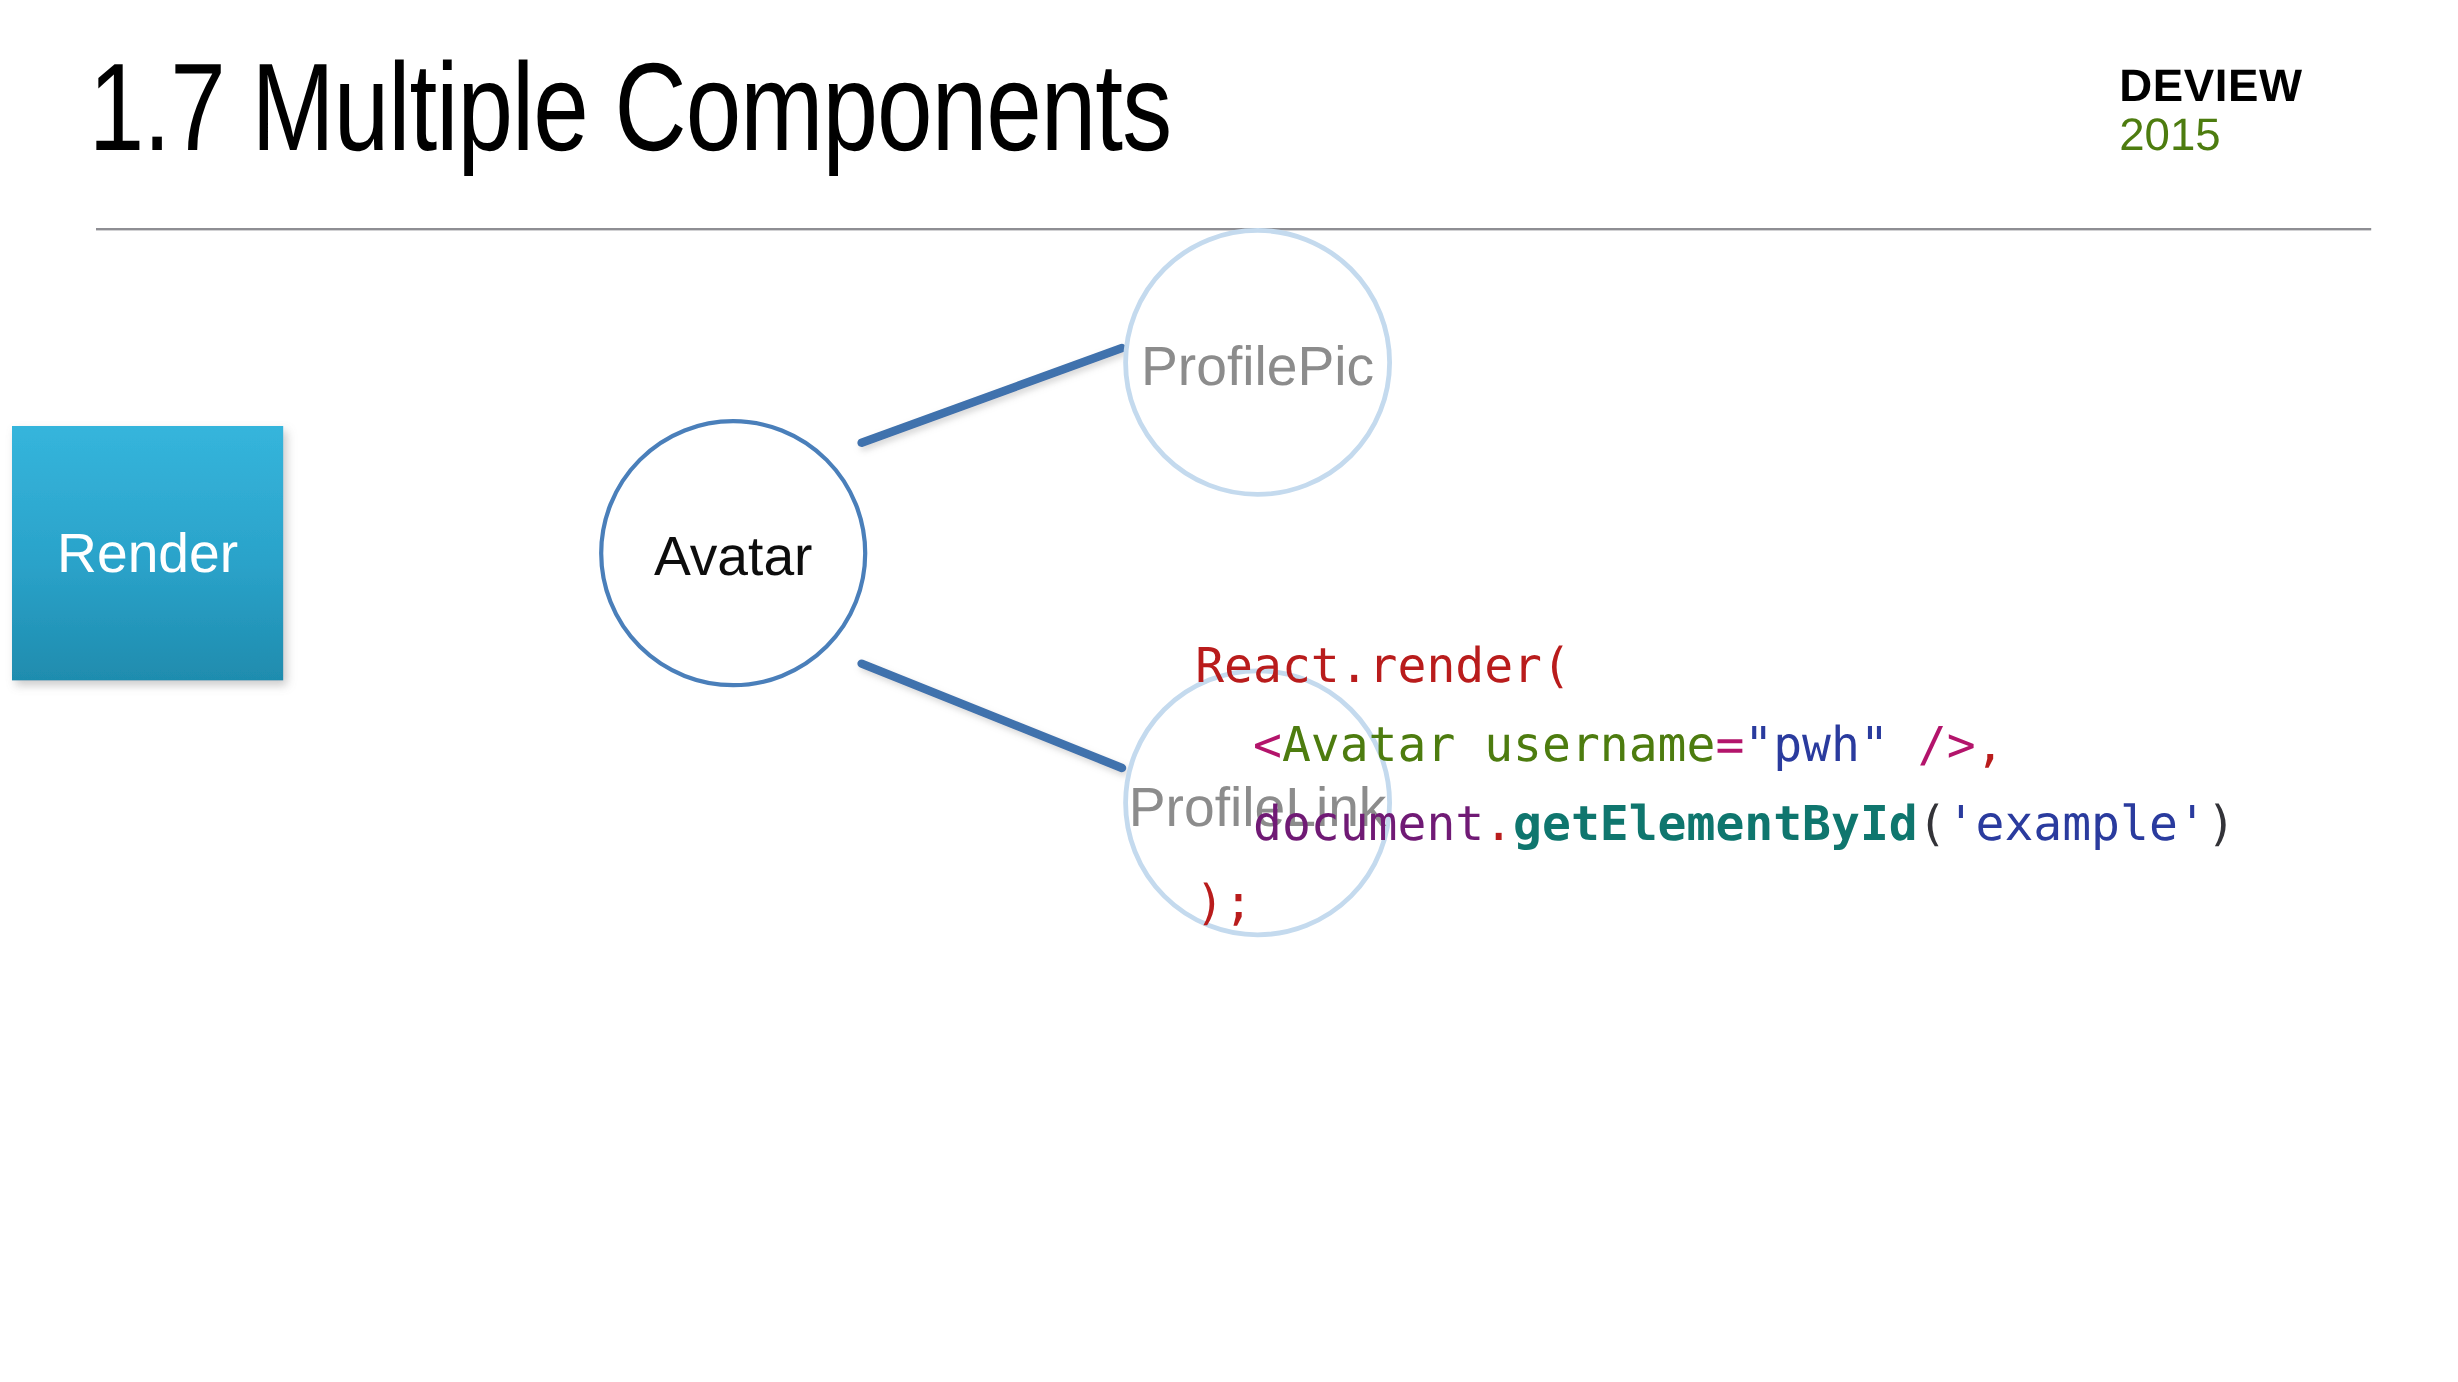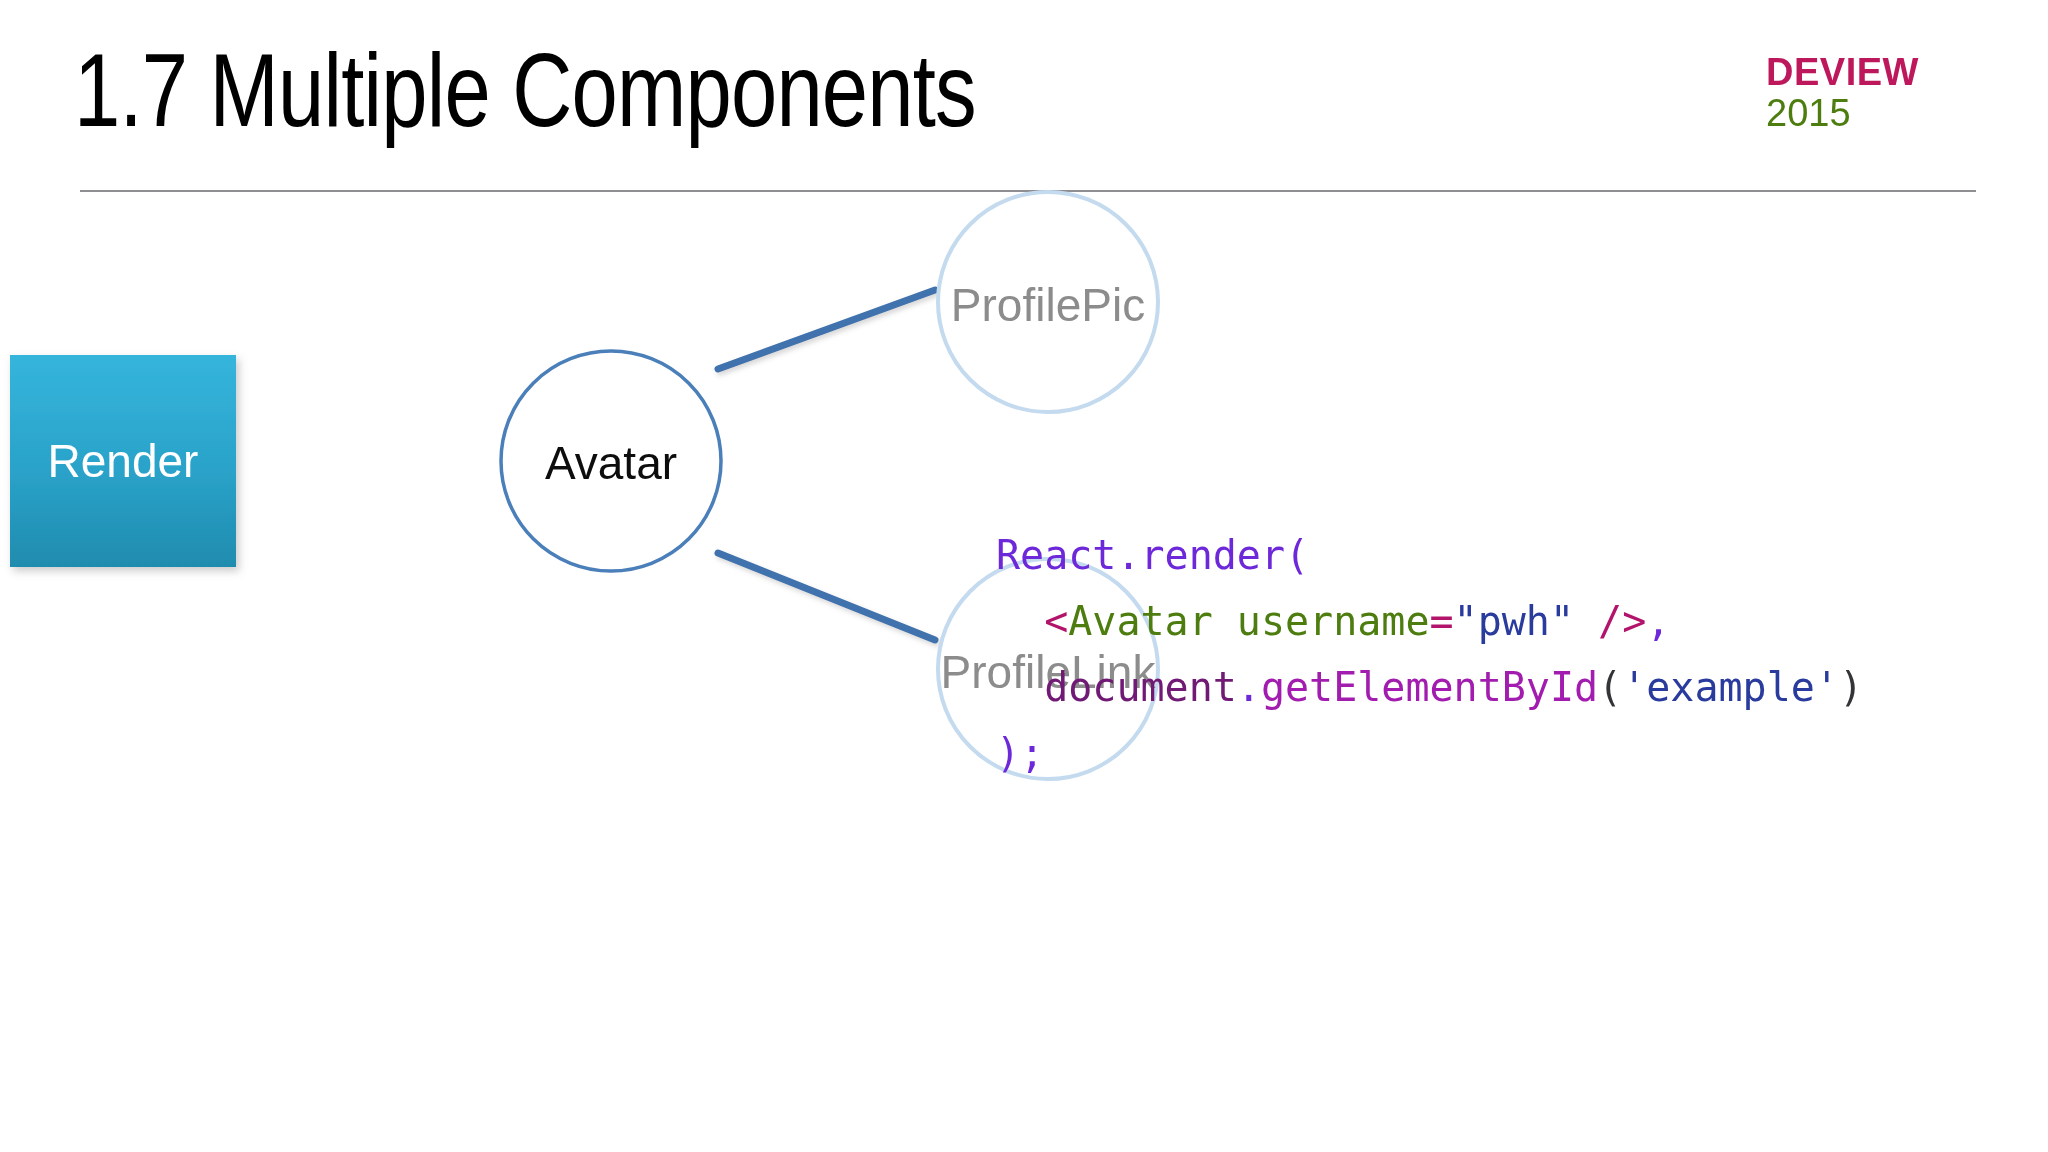--- a/index.html
+++ b/index.html
@@ -43,21 +43,21 @@
     top: 52px;
     text-align: left;
     width: 220px;
   }
   .brand-name {
     font-family: "Liberation Sans", sans-serif;
     font-weight: bold;
     font-size: 38px;
     line-height: 40px;
     letter-spacing: 0.5px;
-    color: #be185d;
+    color: #000000;
   }
   .brand-year {
     font-family: "Liberation Sans", sans-serif;
     font-weight: 300;
     font-size: 38px;
     line-height: 42px;
     color: #4d7c0f;
   }
 
   .header-rule {
@@ -104,27 +104,27 @@
     left: 996px;
     top: 522px;
     font-family: "DejaVu Sans Mono", "Liberation Mono", monospace;
     font-size: 40px;
     line-height: 66px;
     white-space: pre;
     color: #333338;
     letter-spacing: 0px;
   }
   .code-line { display: block; }
-  .tok-plain  { color: #6d28d9; }
+  .tok-plain  { color: #b91c1c; }
   .tok-tag    { color: #b3146b; }
   .tok-attr   { color: #4d7c0f; }
   .tok-eq     { color: #b3146b; }
   .tok-string { color: #2a3b9e; }
   .tok-obj    { color: #701a75; }
-  .tok-method { color: #a21caf; }
+  .tok-method { color: #0f766e; font-weight: bold; }
   .tok-paren  { color: #333338; }
 </style>
 </head>
 <body>
 
 <div class="slide">
 
   <div class="slide-title">1.7 Multiple Components</div>
 
   <div class="brand-logo">

